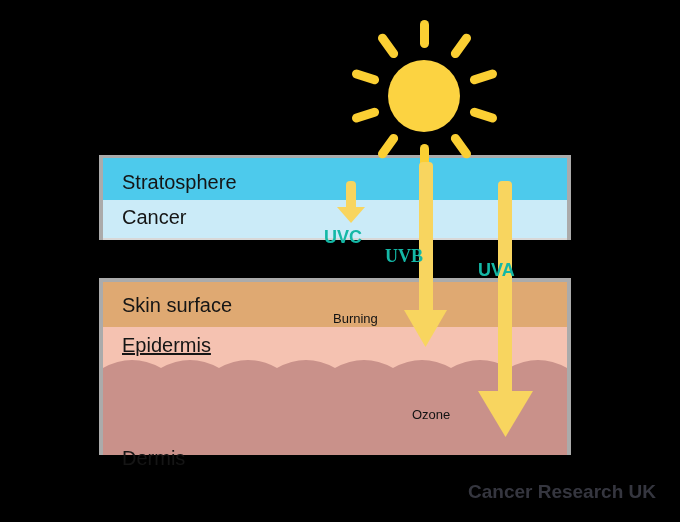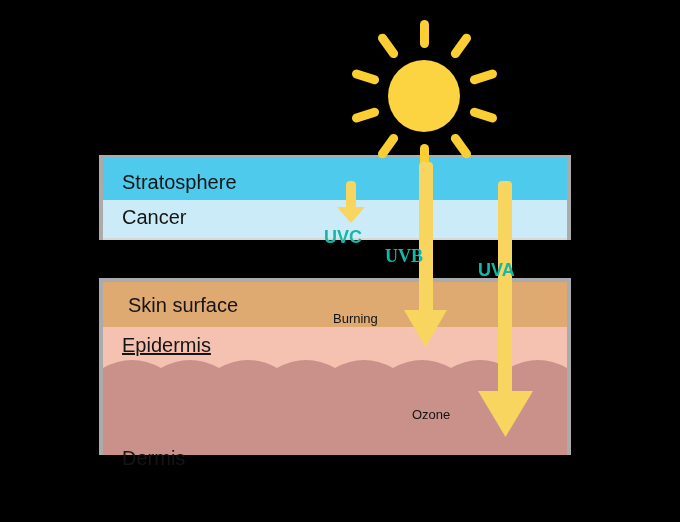--- a/index.html
+++ b/index.html
@@ -95,21 +95,21 @@
     <div class="band-skin-surface"></div>
     <div class="band-epidermis"></div>
     <svg class="wave-strip" viewBox="0 0 464 20" preserveAspectRatio="none">
       <path fill="#C9918A" d="M0,16 q29,-16 58,0 q29,-16 58,0 q29,-16 58,0 q29,-16 58,0 q29,-16 58,0 q29,-16 58,0 q29,-16 58,0 q29,-16 58,0 L464,20 L0,20 Z"></path>
     </svg>
     <div class="band-dermis"></div>
   </div>
 
   <div class="band-label" style="top:171px;">Stratosphere</div>
   <div class="band-label" style="top:206px;">Cancer</div>
-  <div class="band-label" style="top:294px;margin-left:6px;">Skin surface</div>
+  <div class="band-label" style="top:294px;">Skin surface</div>
   <div class="band-label" style="top:334px;text-decoration:underline;">Epidermis</div>
   <div class="band-label" style="top:400px;margin-top:47px;">Dermis</div>
 
   <div>
     <div class="shaft uvc-shaft"></div>
     <div class="head uvc-head"></div>
   </div>
   <div>
     <div class="shaft uvb-shaft"></div>
     <div class="head uvb-head"></div>
@@ -119,14 +119,15 @@
     <div class="head uva-head"></div>
   </div>
 
   <div class="uv-label lbl-uvc">UVC</div>
   <div class="uv-label lbl-uvb">UVB</div>
   <div class="uv-label lbl-uva">UVA</div>
 
   <div class="effect-label lbl-burning">Burning</div>
   <div class="effect-label lbl-ageing">Ozone</div>
 
+  <div class="watermark">Cancer Research UK</div>
 
 </div>
 
 </body></html>

